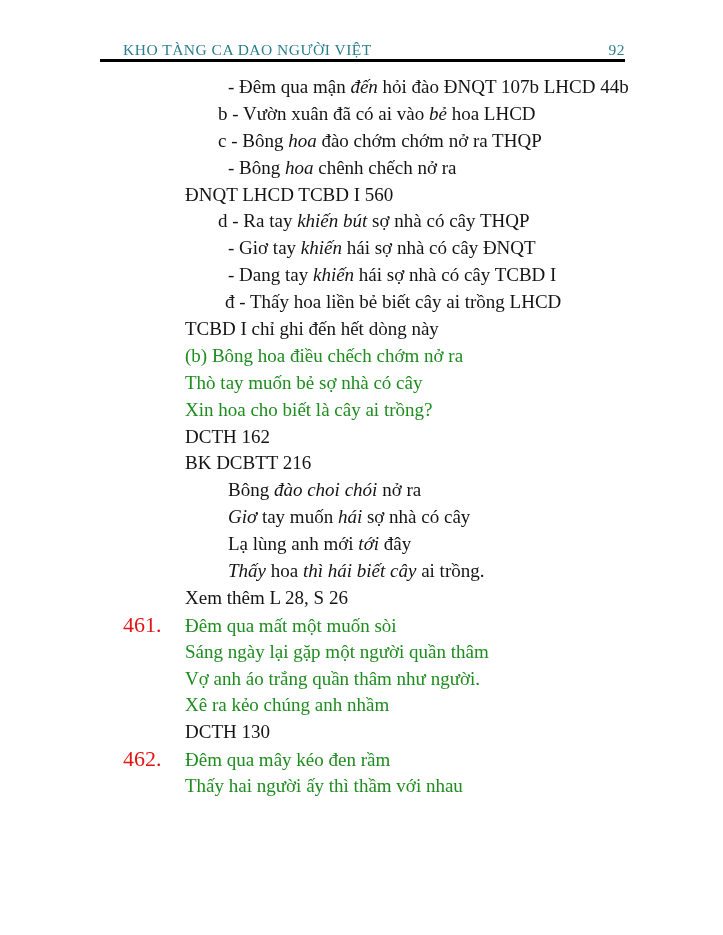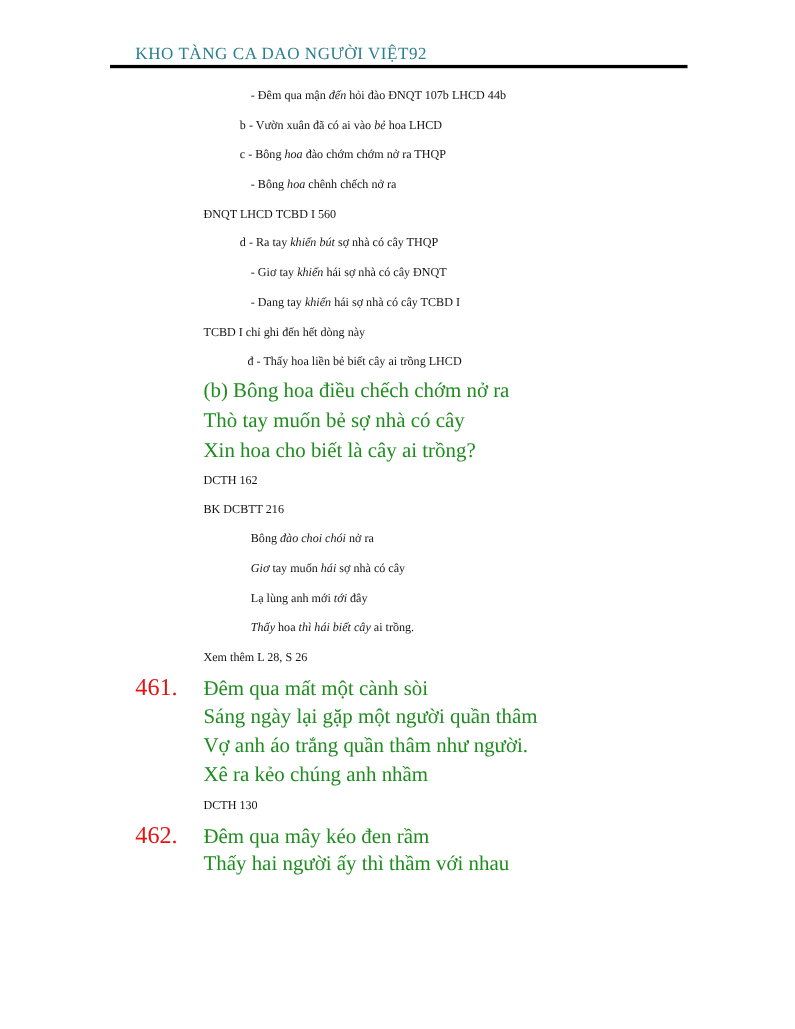--- a/index.html
+++ b/index.html
@@ -10,20 +10,21 @@
     background: #ffffff;
     font-family: "Liberation Serif", serif;
     overflow: hidden;
   }
   .running-header {
     position: absolute;
     top: 41px;
     left: 123px;
     right: 98px;
     display: flex;
+    justify-content: space-between;
     align-items: baseline;
     color: var(--header-teal, #2c7f8e);
     font-size: 15.5px;
     letter-spacing: 0.5px;
   }
   .header-rule {
     position: absolute;
     top: 59px;
     left: 100px;
     width: 525px;
@@ -33,21 +34,21 @@
   .text-body {
     position: absolute;
     top: 74px;
     left: 100px;
     width: 560px;
   }
   .line {
     height: 26.9px;
     line-height: 26.9px;
     white-space: nowrap;
-    font-size: 11px;
+    font-size: 19px;
     color: var(--body-black, #141414);
   }
   .line.green { color: var(--verse-green, #1e8c1e); font-size: 19px; }
   .ind-ref     { padding-left: 85px; }
   .ind-letter  { padding-left: 118px; }
   .ind-letter2 { padding-left: 125px; }
   .ind-dash    { padding-left: 128px; }
   .ind-number  { padding-left: 23px; }
   .num {
     display: inline-block;
@@ -69,33 +70,33 @@
   <div class="header-rule"></div>
   <main class="text-body" id="body-lines">
       <div class="line ind-dash"><span>- Đêm qua mận </span><span class="it">đến</span><span> hỏi đào ĐNQT 107b LHCD 44b</span></div>
       <div class="line ind-letter"><span>b - Vườn xuân đã có ai vào </span><span class="it">bẻ</span><span> hoa LHCD</span></div>
       <div class="line ind-letter"><span>c - Bông </span><span class="it">hoa</span><span> đào chớm chớm nở ra THQP</span></div>
       <div class="line ind-dash"><span>- Bông </span><span class="it">hoa</span><span> chênh chếch nở ra</span></div>
       <div class="line ind-ref"><span>ĐNQT LHCD TCBD I 560</span></div>
       <div class="line ind-letter"><span>d - Ra tay </span><span class="it">khiến bút</span><span> sợ nhà có cây THQP</span></div>
       <div class="line ind-dash"><span>- Giơ tay </span><span class="it">khiến</span><span> hái sợ nhà có cây ĐNQT</span></div>
       <div class="line ind-dash"><span>- Dang tay </span><span class="it">khiến</span><span> hái sợ nhà có cây TCBD I</span></div>
+      <div class="line ind-letter2"><span>đ - Thấy hoa liền bẻ biết cây ai trồng LHCD</span></div>
       <div class="line ind-ref"><span>TCBD I chỉ ghi đến hết dòng này</span></div>
-      <div class="line ind-letter2"><span>đ - Thấy hoa liền bẻ biết cây ai trồng LHCD</span></div>
       <div class="line ind-ref green"><span>(b) Bông hoa điều chếch chớm nở ra</span></div>
       <div class="line ind-ref green"><span>Thò tay muốn bẻ sợ nhà có cây</span></div>
       <div class="line ind-ref green"><span>Xin hoa cho biết là cây ai trồng?</span></div>
       <div class="line ind-ref"><span>DCTH 162</span></div>
       <div class="line ind-ref"><span>BK DCBTT 216</span></div>
       <div class="line ind-dash"><span>Bông </span><span class="it">đào choi chói</span><span> nở ra</span></div>
       <div class="line ind-dash"><span class="it">Giơ</span><span> tay muốn </span><span class="it">hái</span><span> sợ nhà có cây</span></div>
       <div class="line ind-dash"><span>Lạ lùng anh mới </span><span class="it">tới</span><span> đây</span></div>
       <div class="line ind-dash"><span class="it">Thấy</span><span> hoa </span><span class="it">thì hái biết cây</span><span> ai trồng.</span></div>
       <div class="line ind-ref"><span>Xem thêm L 28, S 26</span></div>
-      <div class="line ind-number green"><span class="num">461.</span><span>Đêm qua mất một cành sòi</span></div>
+      <div class="line ind-number green"><span class="num">461.</span><span>Đêm qua mất một muốn sòi</span></div>
       <div class="line ind-ref green"><span>Sáng ngày lại gặp một người quần thâm</span></div>
       <div class="line ind-ref green"><span>Vợ anh áo trắng quần thâm như người.</span></div>
       <div class="line ind-ref green"><span>Xê ra kẻo chúng anh nhầm</span></div>
       <div class="line ind-ref"><span>DCTH 130</span></div>
       <div class="line ind-number green"><span class="num">462.</span><span>Đêm qua mây kéo đen rầm</span></div>
       <div class="line ind-ref green"><span>Thấy hai người ấy thì thầm với nhau</span></div>
     </main>
 </div>
 
 </body></html>

